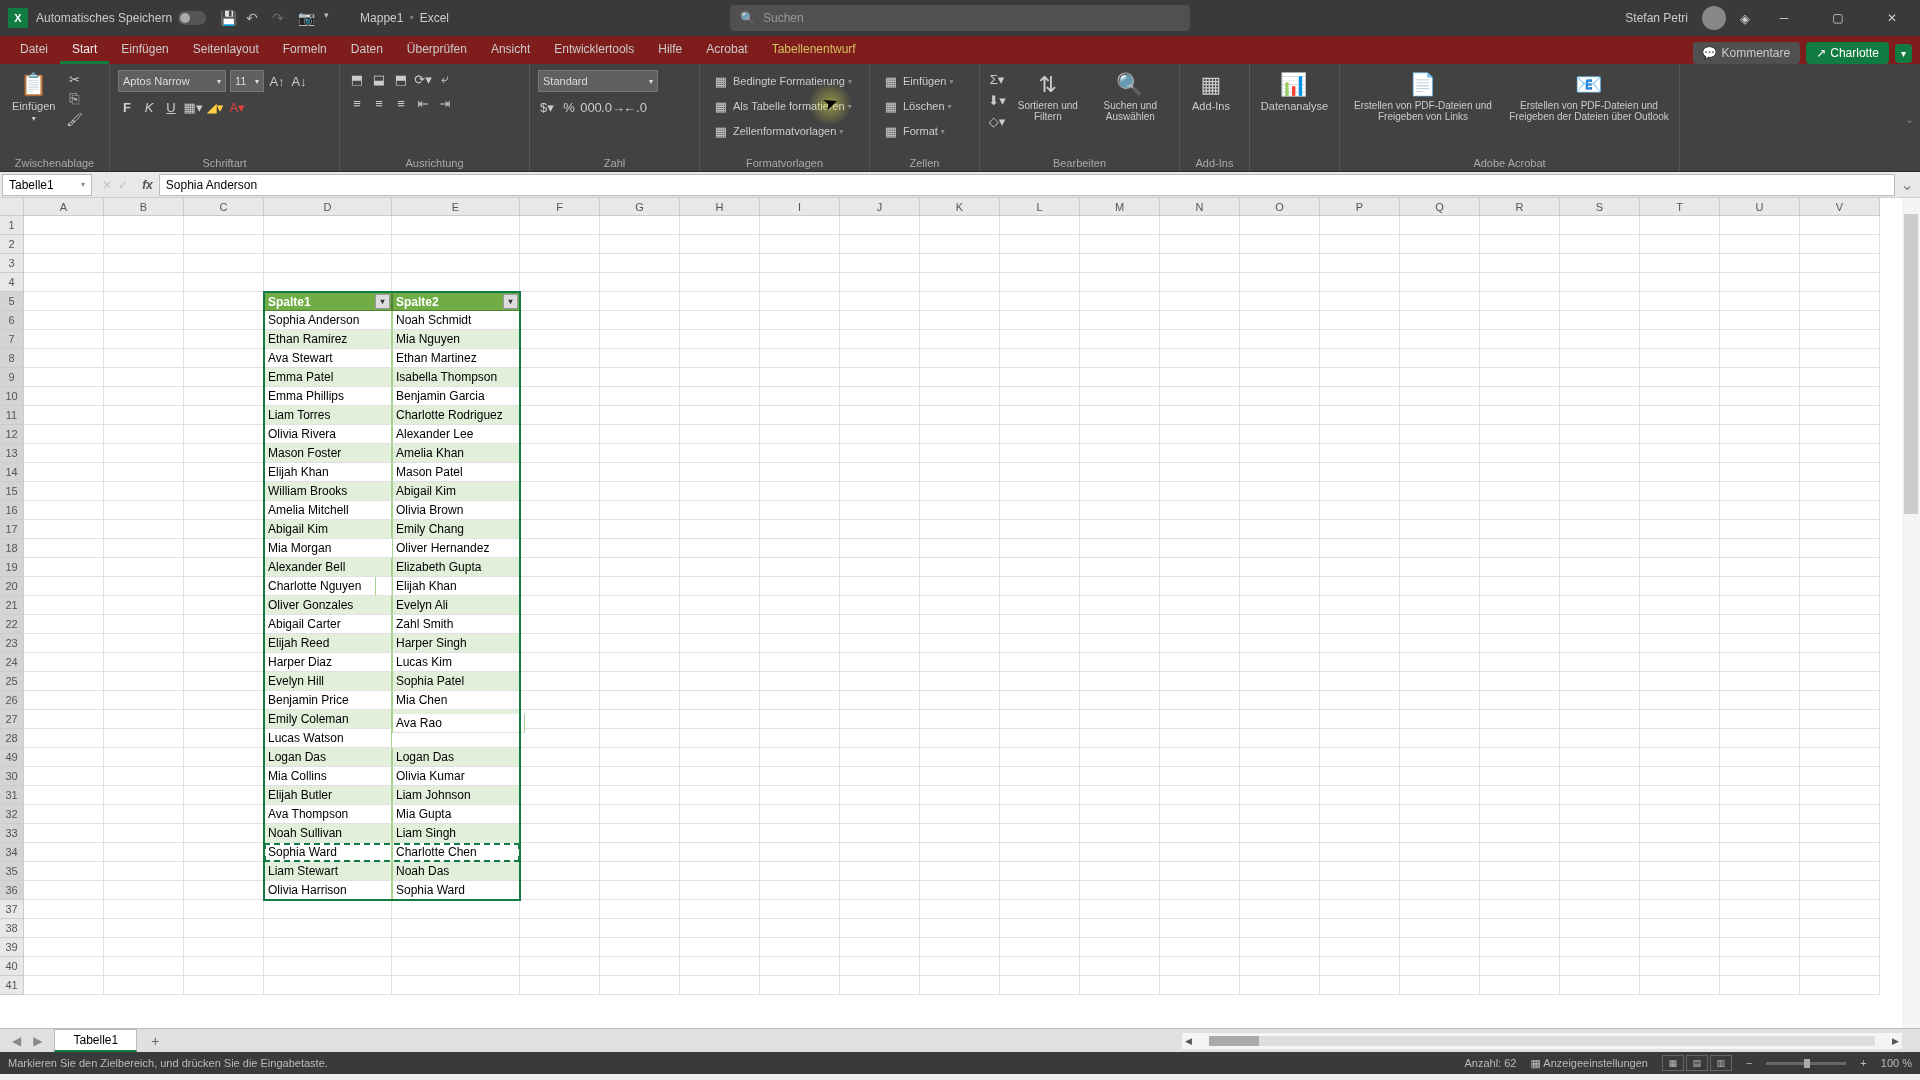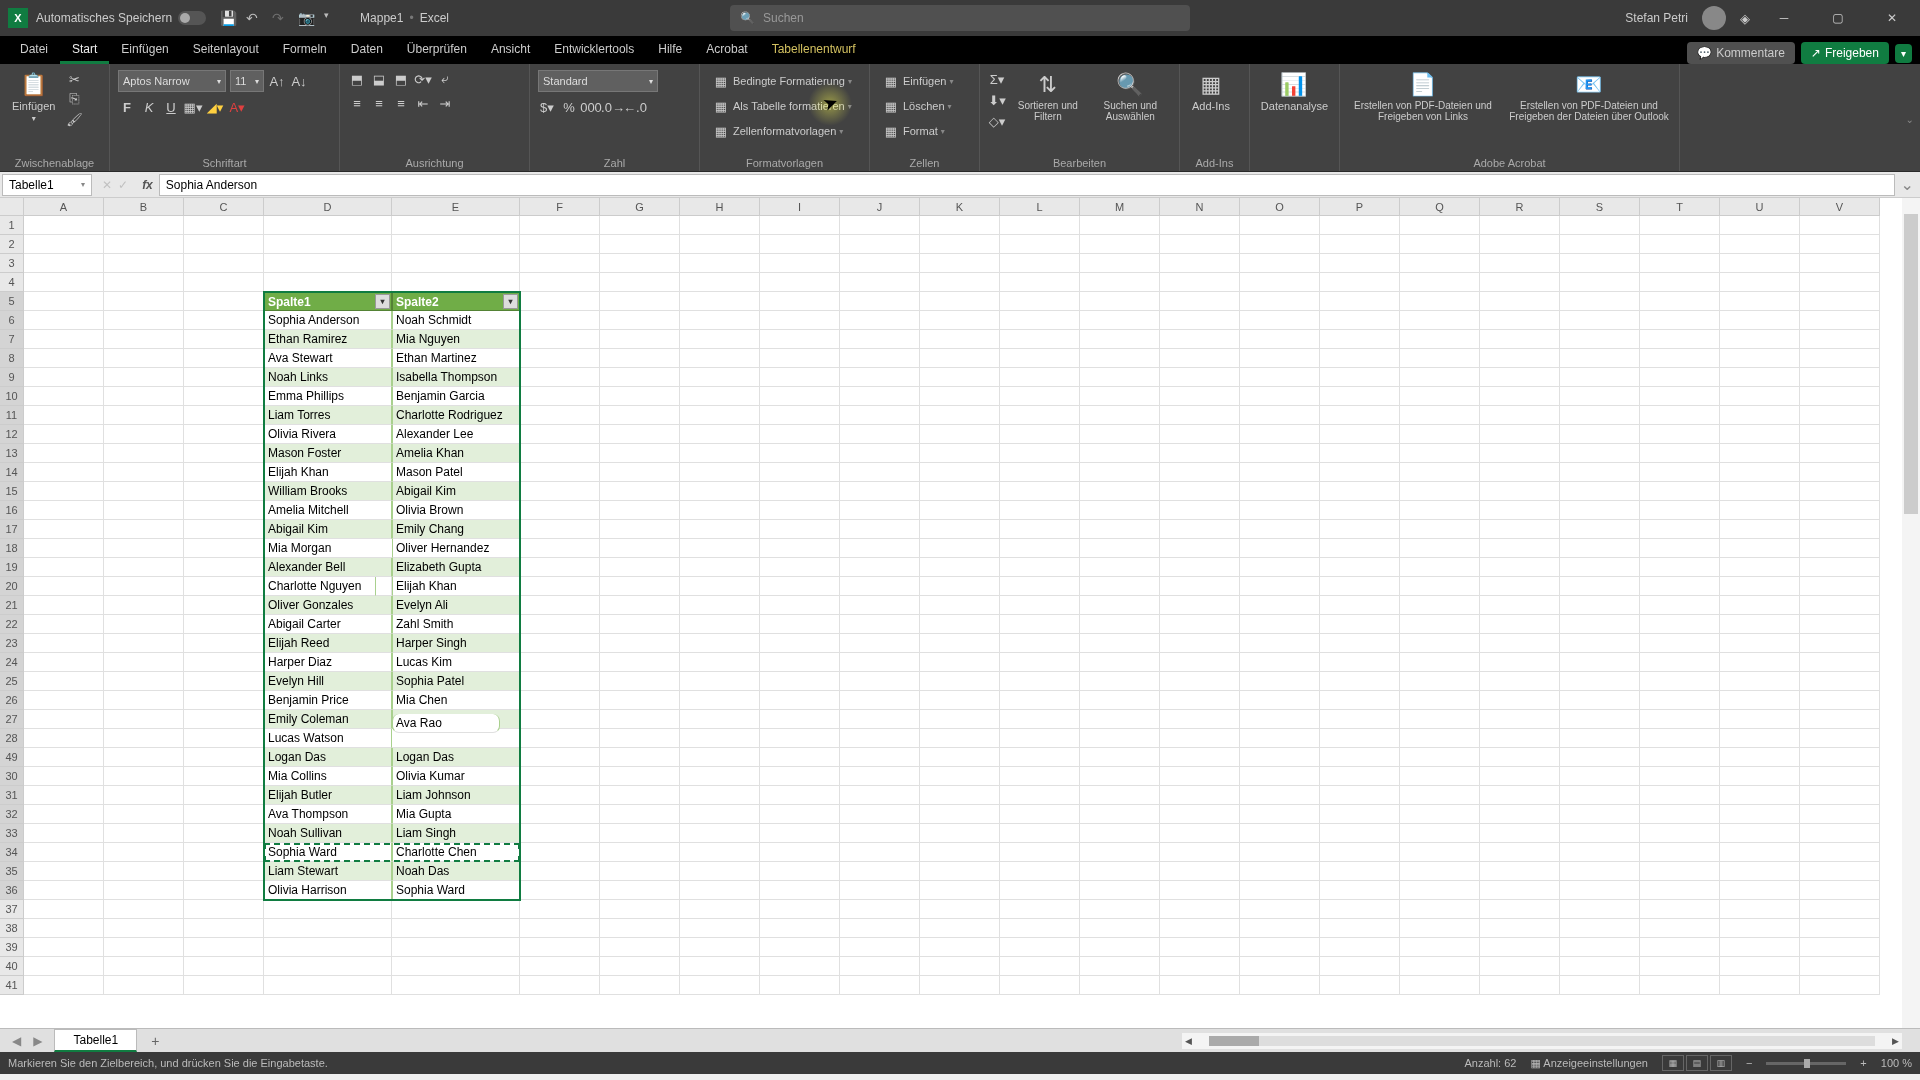--- a/index.html
+++ b/index.html
@@ -13,21 +13,21 @@
 .toggle::after { content: ''; position: absolute; width: 10px; height: 10px; border-radius: 50%; background: #aaa; top: 2px; left: 2px; }
 .qat { display: flex; align-items: center; gap: 10px; }
 .qat-icon { width: 16px; height: 16px; color: #bbb; font-size: 14px; }
 .doc-title { margin-left: 20px; display: flex; gap: 6px; }
 .search-box { position: absolute; left: 50%; transform: translateX(-50%); width: 460px; height: 26px; background: #505050; border-radius: 4px; display: flex; align-items: center; padding: 0 10px; gap: 8px; color: #999; font-size: 12px; }
 .titlebar-right { position: absolute; right: 0; display: flex; align-items: center; gap: 14px; padding-right: 8px; }
 .user-avatar { width: 24px; height: 24px; border-radius: 50%; background: #888; }
 .win-btn { width: 40px; height: 36px; display: flex; align-items: center; justify-content: center; color: #ccc; font-size: 12px; }
 
 
-.tabstrip { height: 28px; background: #000000; display: flex; align-items: flex-end; padding-left: 8px; }
+.tabstrip { height: 28px; background: #7f1d1d; display: flex; align-items: flex-end; padding-left: 8px; }
 .tab { padding: 5px 12px; color: #ccc; font-size: 12px; cursor: pointer; }
 .tab.active { color: #eee; border-bottom: 3px solid #107c41; }
 .tab.highlight { color: #d2c060; }
 .tabstrip-right { position: absolute; right: 8px; display: flex; gap: 6px; align-items: center; }
 .comments-btn { background: #505050; color: #ccc; padding: 4px 10px; font-size: 12px; border-radius: 4px; display: flex; align-items: center; gap: 4px; }
 .share-btn { background: #107c41; color: white; padding: 4px 10px; font-size: 12px; border-radius: 4px; display: flex; align-items: center; gap: 4px; }
 .share-dd { background: #107c41; color: white; padding: 4px 6px; font-size: 10px; border-radius: 4px; }
 
 
 .ribbon { height: 108px; background: #424242; display: flex; border-bottom: 1px solid #2a2a2a; }
@@ -150,21 +150,21 @@
       <div class="tab">Acrobat</div>
       <div class="tab highlight">Tabellenentwurf</div>
     </div>
   <div class="tabstrip-right">
     <div class="comments-btn">
       <span>💬</span>
       <span>Kommentare</span>
     </div>
     <div class="share-btn">
       <span>↗</span>
-      <span>Freigeben</span>
+      <span>Charlotte</span>
     </div>
     <div class="share-dd">▾</div>
   </div>
 </div>
 
 <div class="ribbon">
 
   <div class="ribbon-group" style="width:110px">
     <div class="group-content">
       <div class="big-btn">
@@ -1340,21 +1340,21 @@
       <div class="cell" style="left: 1696px; top: 760px; width: 80px;"></div>
       <div class="cell" style="left: 1776px; top: 760px; width: 80px;"></div>
       <div class="cell table-header-cell" style="left: 240px; top: 76px; width: 128px;">Spalte1<div class="filter-btn">▾</div></div>
       <div class="cell table-header-cell" style="left: 368px; top: 76px; width: 128px;">Spalte2<div class="filter-btn">▾</div></div>
       <div class="cell table-cell table-row-odd" style="left: 240px; top: 95px; width: 128px;">Sophia Anderson</div>
       <div class="cell table-cell table-row-odd" style="left: 368px; top: 95px; width: 128px;">Noah Schmidt</div>
       <div class="cell table-cell table-row-even" style="left: 240px; top: 114px; width: 128px;">Ethan Ramirez</div>
       <div class="cell table-cell table-row-even" style="left: 368px; top: 114px; width: 128px;">Mia Nguyen</div>
       <div class="cell table-cell table-row-odd" style="left: 240px; top: 133px; width: 128px;">Ava Stewart</div>
       <div class="cell table-cell table-row-odd" style="left: 368px; top: 133px; width: 128px;">Ethan Martinez</div>
-      <div class="cell table-cell table-row-even" style="left: 240px; top: 152px; width: 128px;">Noah Links</div>
+      <div class="cell table-cell table-row-even" style="left: 240px; top: 152px; width: 128px;">Emma Patel</div>
       <div class="cell table-cell table-row-even" style="left: 368px; top: 152px; width: 128px;">Isabella Thompson</div>
       <div class="cell table-cell table-row-odd" style="left: 240px; top: 171px; width: 128px;">Emma Phillips</div>
       <div class="cell table-cell table-row-odd" style="left: 368px; top: 171px; width: 128px;">Benjamin Garcia</div>
       <div class="cell table-cell table-row-even" style="left: 240px; top: 190px; width: 128px;">Liam Torres</div>
       <div class="cell table-cell table-row-even" style="left: 368px; top: 190px; width: 128px;">Charlotte Rodriguez</div>
       <div class="cell table-cell table-row-odd" style="left: 240px; top: 209px; width: 128px;">Olivia Rivera</div>
       <div class="cell table-cell table-row-odd" style="left: 368px; top: 209px; width: 128px;">Alexander Lee</div>
       <div class="cell table-cell table-row-even" style="left: 240px; top: 228px; width: 128px;">Mason Foster</div>
       <div class="cell table-cell table-row-even" style="left: 368px; top: 228px; width: 128px;">Amelia Khan</div>
       <div class="cell table-cell table-row-odd" style="left: 240px; top: 247px; width: 128px;">Elijah Khan</div>
@@ -1379,21 +1379,21 @@
       <div class="cell table-cell table-row-even" style="left: 368px; top: 418px; width: 128px;">Harper Singh</div>
       <div class="cell table-cell table-row-odd" style="left: 240px; top: 437px; width: 128px;">Harper Diaz</div>
       <div class="cell table-cell table-row-odd" style="left: 368px; top: 437px; width: 128px;">Lucas Kim</div>
       <div class="cell table-cell table-row-even" style="left: 240px; top: 456px; width: 128px;">Evelyn Hill</div>
       <div class="cell table-cell table-row-even" style="left: 368px; top: 456px; width: 128px;">Sophia Patel</div>
       <div class="cell table-cell table-row-odd" style="left: 240px; top: 475px; width: 128px;">Benjamin Price</div>
       <div class="cell table-cell table-row-odd" style="left: 368px; top: 475px; width: 128px;">Mia Chen</div>
       <div class="cell table-cell table-row-even" style="left: 240px; top: 494px; width: 128px;">Emily Coleman</div>
       <div class="cell table-cell table-row-even" style="left: 368px; top: 494px; width: 128px;">Alexander Shah</div>
       <div class="cell table-cell table-row-odd" style="left: 240px; top: 513px; width: 128px;">Lucas Watson</div>
-      <div class="cell table-cell table-row-odd" style="left: 368px; top: 498px; width: 108px; border-radius: 7px;">Ava Rao</div>
+      <div class="cell table-cell table-row-odd" style="left: 368px; top: 498px; width: 133px;">Ava Rao</div>
       <div class="cell table-cell table-row-even" style="left: 240px; top: 532px; width: 128px;">Logan Das</div>
       <div class="cell table-cell table-row-even" style="left: 368px; top: 532px; width: 128px;">Logan Das</div>
       <div class="cell table-cell table-row-odd" style="left: 240px; top: 551px; width: 128px;">Mia Collins</div>
       <div class="cell table-cell table-row-odd" style="left: 368px; top: 551px; width: 128px;">Olivia Kumar</div>
       <div class="cell table-cell table-row-even" style="left: 240px; top: 570px; width: 128px;">Elijah Butler</div>
       <div class="cell table-cell table-row-even" style="left: 368px; top: 570px; width: 128px;">Liam Johnson</div>
       <div class="cell table-cell table-row-odd" style="left: 240px; top: 589px; width: 128px;">Ava Thompson</div>
       <div class="cell table-cell table-row-odd" style="left: 368px; top: 589px; width: 128px;">Mia Gupta</div>
       <div class="cell table-cell table-row-even" style="left: 240px; top: 608px; width: 128px;">Noah Sullivan</div>
       <div class="cell table-cell table-row-even" style="left: 368px; top: 608px; width: 128px;">Liam Singh</div>

